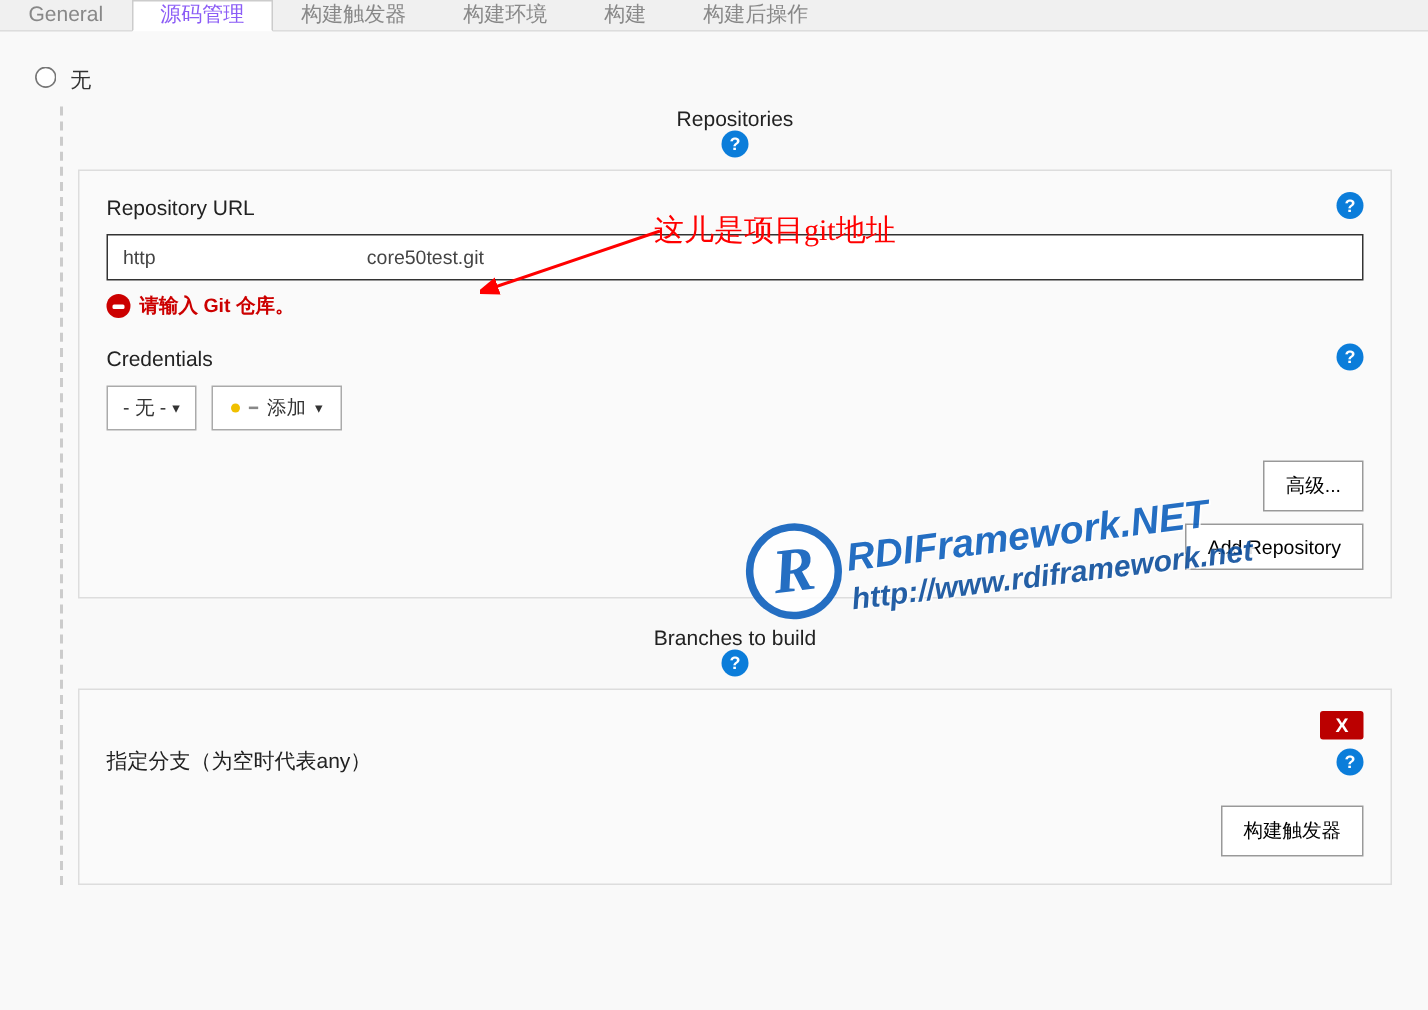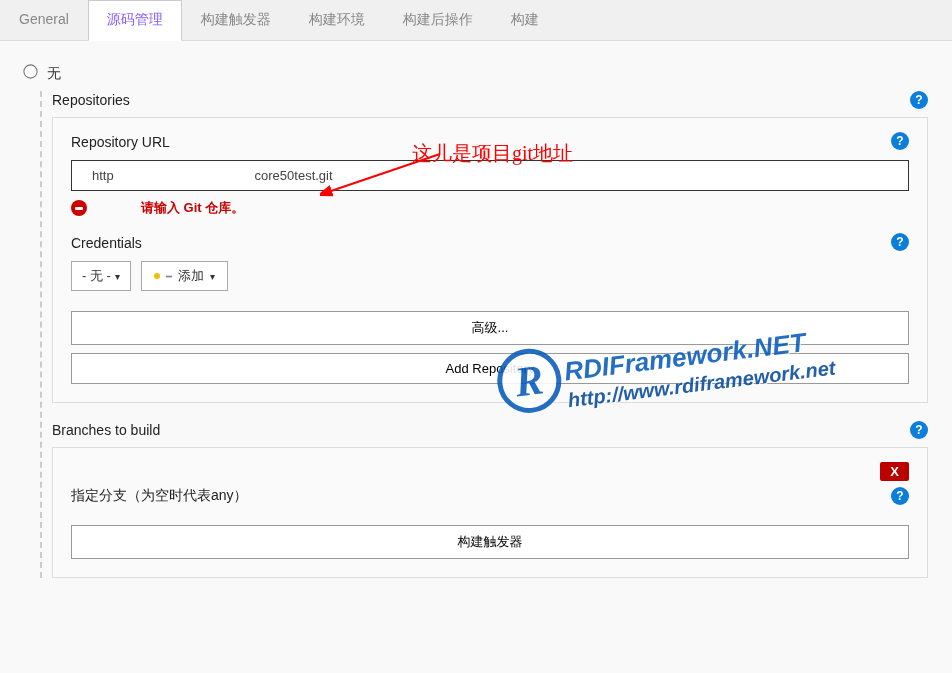--- a/index.html
+++ b/index.html
@@ -1,77 +1,77 @@
 <!DOCTYPE html>
 <html><head>
   <meta charset="utf-8">
   <style>
     * { box-sizing: border-box; margin: 0; padding: 0; }
     body { font-family: -apple-system, BlinkMacSystemFont, "Segoe UI", Arial, sans-serif; font-size: 14px; color: #333; background: #f9f9f9; width: 952px; height: 673px; overflow: hidden; position: relative; }
     
     .tabs { display: flex; background: #f0f0f0; border-bottom: 1px solid #ddd; }
-    .tab { padding: 10px 18px; color: #888; cursor: pointer; border: 1px solid transparent; }
+    .tab { padding: 0 18px; color: #888; cursor: pointer; border: 1px solid transparent; }
     .tab.active { background: #fff; color: #8b5cf6; border: 1px solid #ccc; border-bottom: 1px solid #fff; margin-bottom: -1px; }
     
     .content { padding: 16px 24px; }
     
     .radio-row { margin: 8px 0; }
     .radio-row input[type="radio"] { margin-right: 6px; transform: scale(1.1); }
     .radio-row input[type="radio"]:checked { accent-color: #1e6bb8; }
     
     .section { margin-left: 16px; border-left: 2px dashed #ccc; padding-left: 10px; }
     
-    .section-header { display: flex; justify-content: space-between; align-items: center; margin: 8px 0; font-weight: 500; color: #222; }
+    .section-header { display: flex; justify-content: space-between; align-items: center; margin: 8px 0; font-weight: 500; color: #222; flex-direction: column; }
     
     .panel { border: 1px solid #ddd; background: #fafafa; padding: 14px 18px 18px 18px; margin: 6px 0 18px 0; }
     
     .form-label { display: flex; justify-content: space-between; align-items: flex-end; margin-bottom: 10px; color: #222; }
     
-    input[type="text"] { width: 100%; border: 1px solid #333; padding: 7px 20px; font-size: 13px; background: #fff; color: #444; }
+    input[type="text"] { width: 100%; border: 1px solid #333; padding: 7px 10px; font-size: 13px; background: #fff; color: #444; }
     
-    .error-row { display: flex; align-items: center; margin-top: 8px; gap: 48px; }
+    .error-row { display: flex; align-items: center; margin-top: 8px; }
     .error-icon { width: 16px; height: 16px; border-radius: 50%; background: #cc0000; display: flex; align-items: center; justify-content: center; margin-right: 6px; }
     .error-icon::before { content: ""; width: 8px; height: 3px; background: #fff; border-radius: 1px; }
     .error-text { color: #cc0000; font-weight: 600; font-size: 13px; }
     
     .cred-row { display: flex; gap: 10px; margin-top: 8px; }
     .select-btn { border: 1px solid #aaa; background: #fff; padding: 5px 10px; font-size: 13px; cursor: pointer; display: flex; align-items: center; gap: 4px; }
     .select-caret { font-size: 10px; }
     .add-btn { border: 1px solid #aaa; background: #fff; padding: 5px 12px; font-size: 13px; cursor: pointer; display: flex; align-items: center; gap: 6px; }
     .key-dot { width: 6px; height: 6px; border-radius: 50%; background: #f0c000; display: inline-block; }
     
-    .bottom-buttons { display: flex; flex-direction: column; gap: 8px; margin-top: 20px; }
+    .bottom-buttons { display: flex; flex-direction: column; align-items: flex-end; gap: 8px; margin-top: 20px; }
     .btn { border: 1px solid #999; background: #fff; padding: 7px 14px; font-size: 13px; cursor: pointer; font-weight: 500; }
     
     .help-icon { width: 18px; height: 18px; border-radius: 50%; background: #0b7dda; color: #fff; display: flex; align-items: center; justify-content: center; font-size: 12px; font-weight: bold; cursor: pointer; }
     
     .delete-badge { background: #b00; color: #fff; font-weight: bold; padding: 2px 10px; border-radius: 2px; font-size: 13px; cursor: pointer; }
     
     .branch-input { border: 1px solid #ddd !important; background: #fff; }
     
     .right-col { display: flex; flex-direction: column; align-items: flex-end; gap: 6px; }
     
     
-    .annotation-text { position: absolute; top: 140px; left: 412px; color: #ff0000; font-size: 20px; font-family: SimSun, serif; }
+    .annotation-text { position: absolute; top: 140px; left: 436px; color: #ff0000; font-size: 20px; font-family: SimSun, serif; }
     .arrow-svg { position: absolute; top: 152px; left: 320px; }
     
     .watermark { position: absolute; top: 340px; left: 565px; transform: rotate(-7deg); opacity: 0.88; font-family: "Comic Sans MS", cursive, sans-serif; font-weight: bold; font-style: italic; font-size: 26px; color: #075bbb; text-shadow: 0 0 1px #fff, 1px 1px 0 #fff; }
     .watermark-url { font-size: 20px; color: #074a9a; margin-top: 2px; }
     .wm-logo { position: absolute; left: -68px; top: -12px; width: 64px; height: 64px; border-radius: 50%; border: 5px solid #075bbb; background: #fff; display: flex; align-items: center; justify-content: center; color: #075bbb; font-size: 42px; font-weight: 900; font-style: italic; font-family: Georgia, serif; }
   </style>
 </head>
 <body>
 
 <div class="tabs">
   <div class="tab">General</div>
   <div class="tab active">源码管理</div>
   <div class="tab">构建触发器</div>
   <div class="tab">构建环境</div>
+  <div class="tab">构建</div>
   <div class="tab">构建后操作</div>
-  <div class="tab">构建</div>
 </div>
 
 <div class="content">
   <div class="radio-row">
     <label>
       <input type="radio" name="scm" style="">
       <span>无</span>
     </label>
   </div>
 

